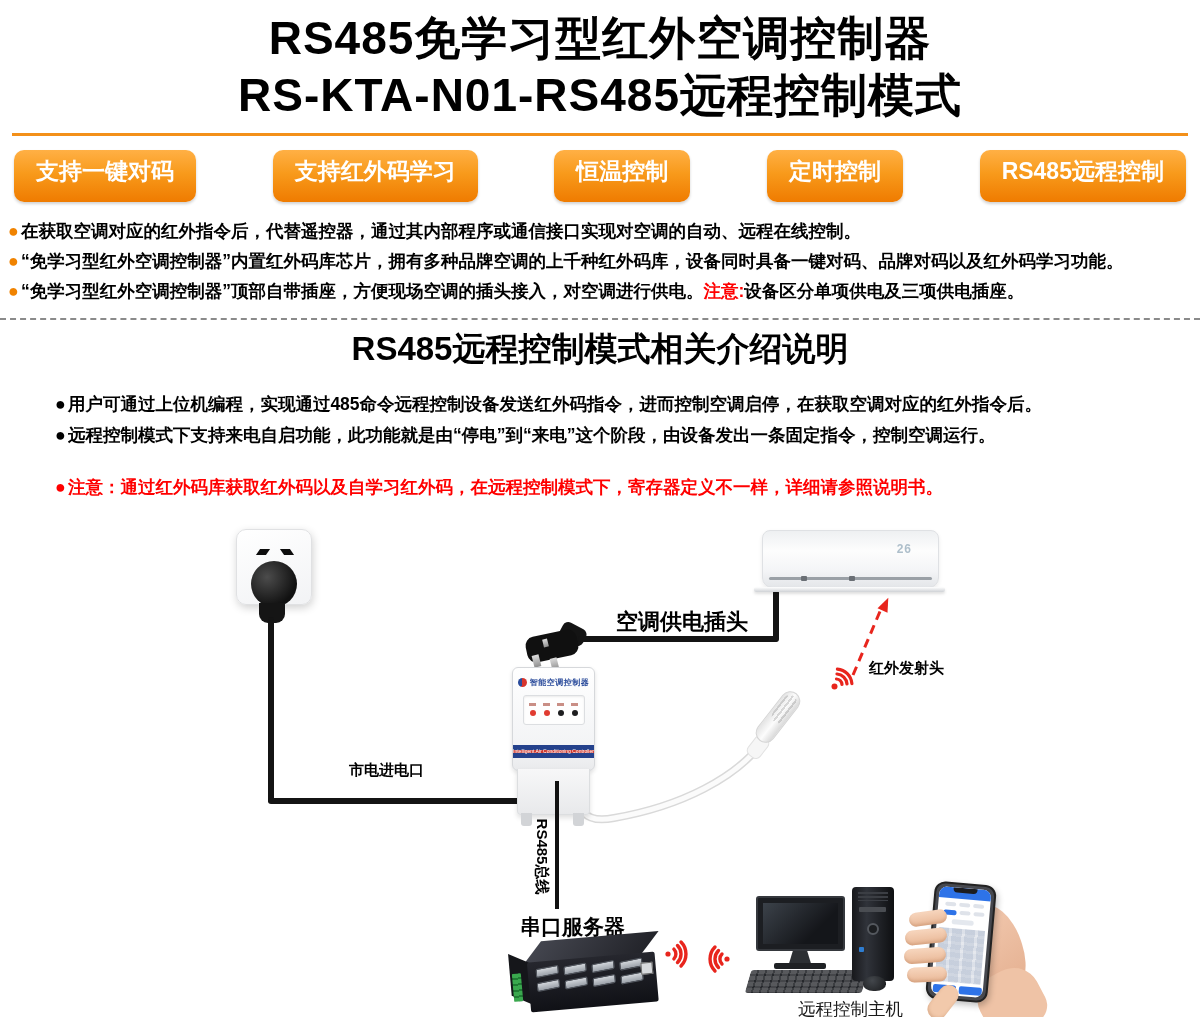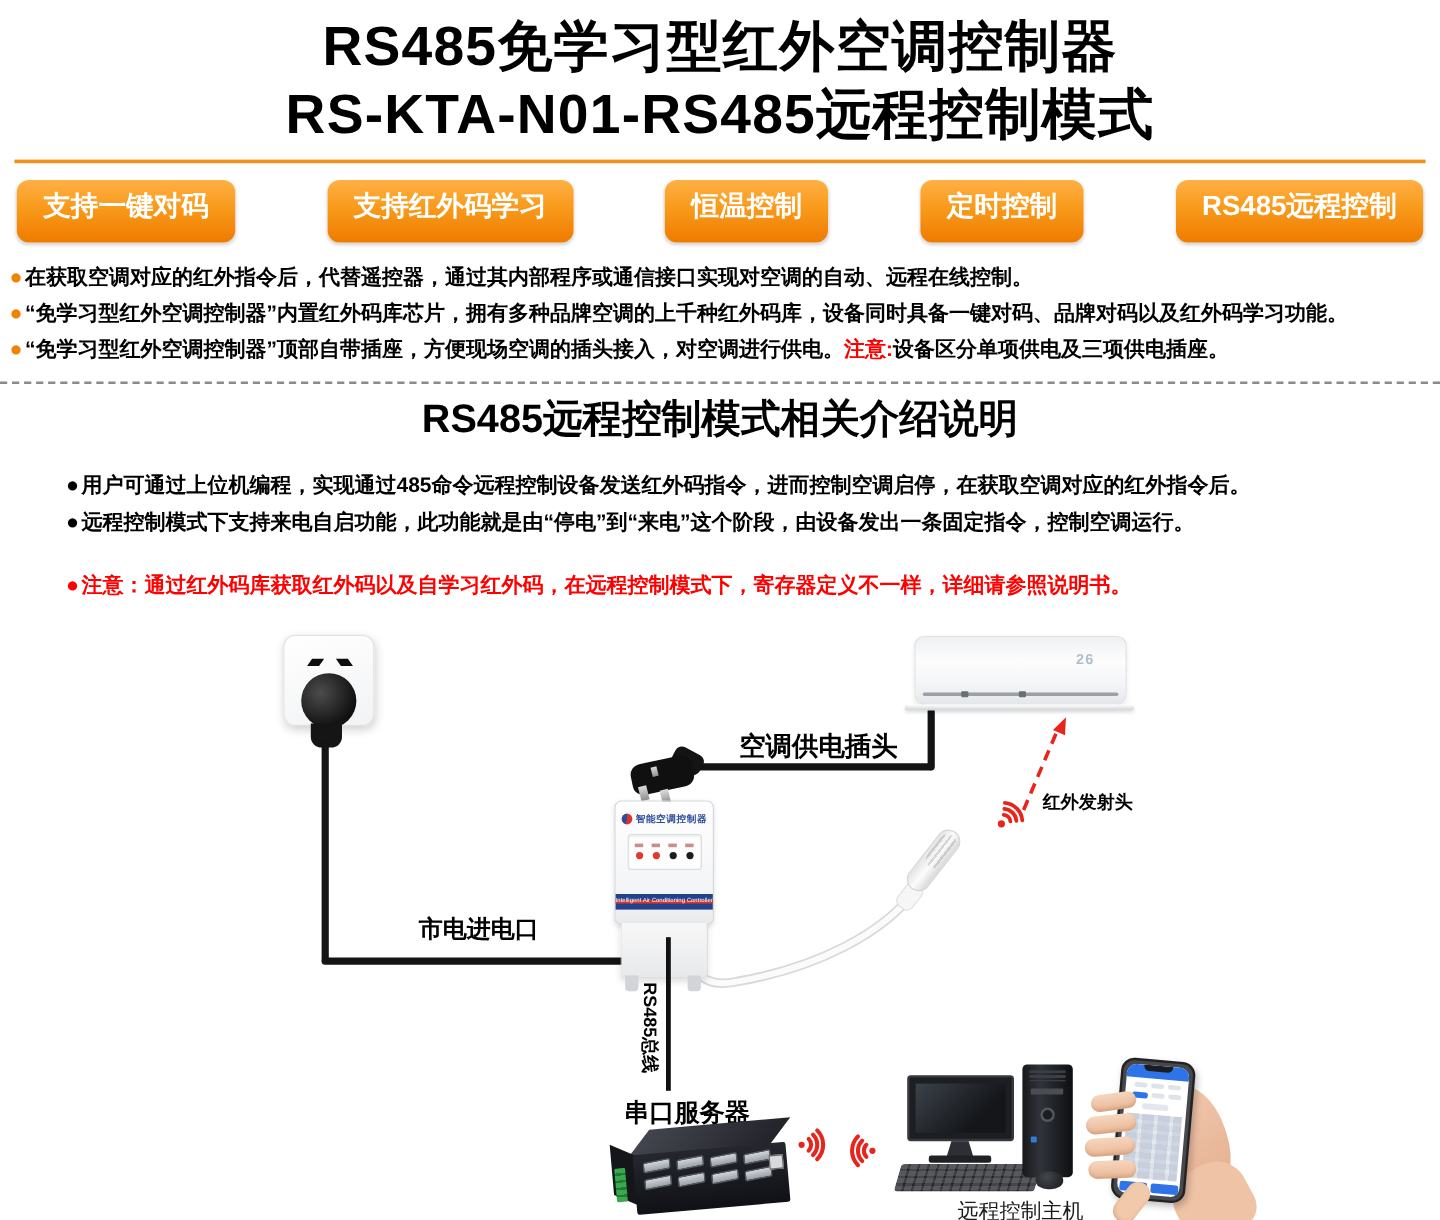--- a/index.html
+++ b/index.html
@@ -240,21 +240,21 @@
   </svg>
 
   <div class="abs socket">
     <div class="slot l"></div>
     <div class="slot r"></div>
     <div class="plug-knob"></div>
   </div>
   <div class="abs plug-neck"></div>
   <div class="abs cable" style="left:268px;top:100px;width:6px;height:186px;"></div>
   <div class="abs cable" style="left:268px;top:281px;width:280px;height:6px;"></div>
-  <div class="abs dlabel" style="left:349px;top:244px;font-size:20px;">市电进电口</div>
+  <div class="abs dlabel" style="left:349px;top:244px;font-size:15px;">市电进电口</div>
 
   <div class="abs ctrl-plug">
     <div class="cp-knob"></div>
     <div class="cp-body"></div>
     <div class="cp-pin p1"></div>
     <div class="cp-pin p2"></div>
     <div class="cp-pin p3"></div>
   </div>
   <div class="abs cable" style="left:578px;top:119px;width:200px;height:6px;"></div>
   <div class="abs cable" style="left:773px;top:73px;width:6px;height:52px;"></div>

